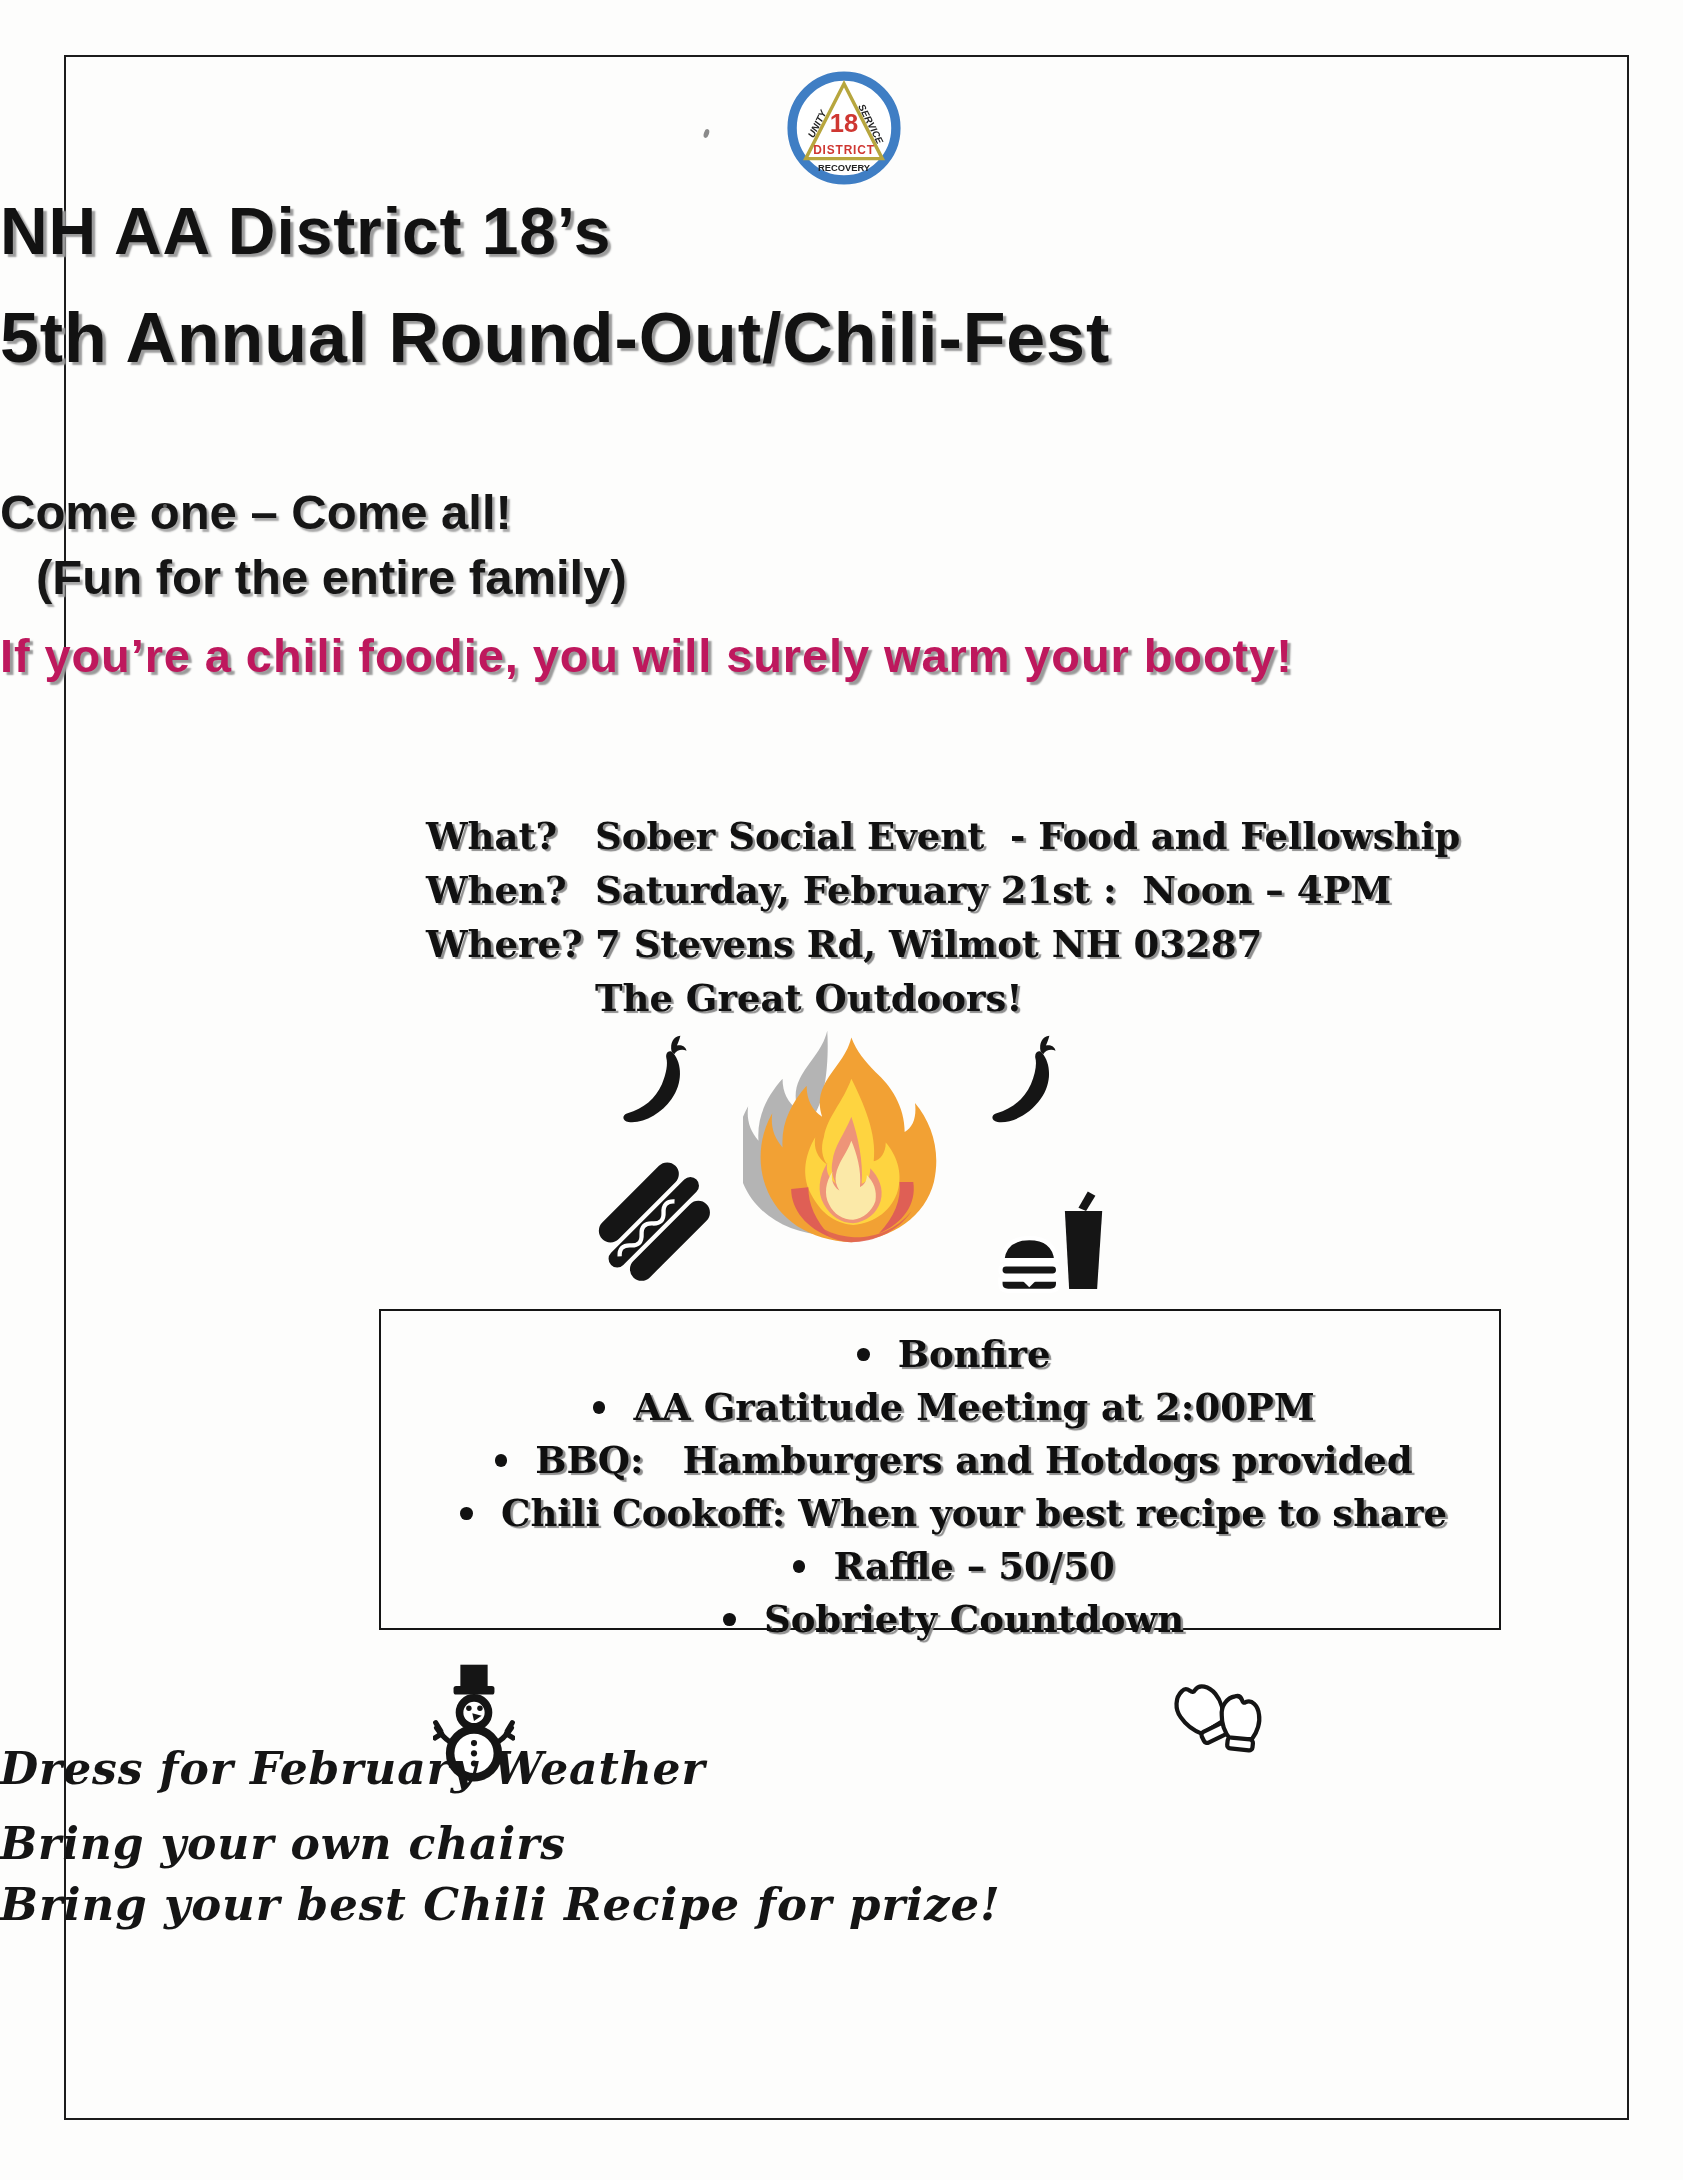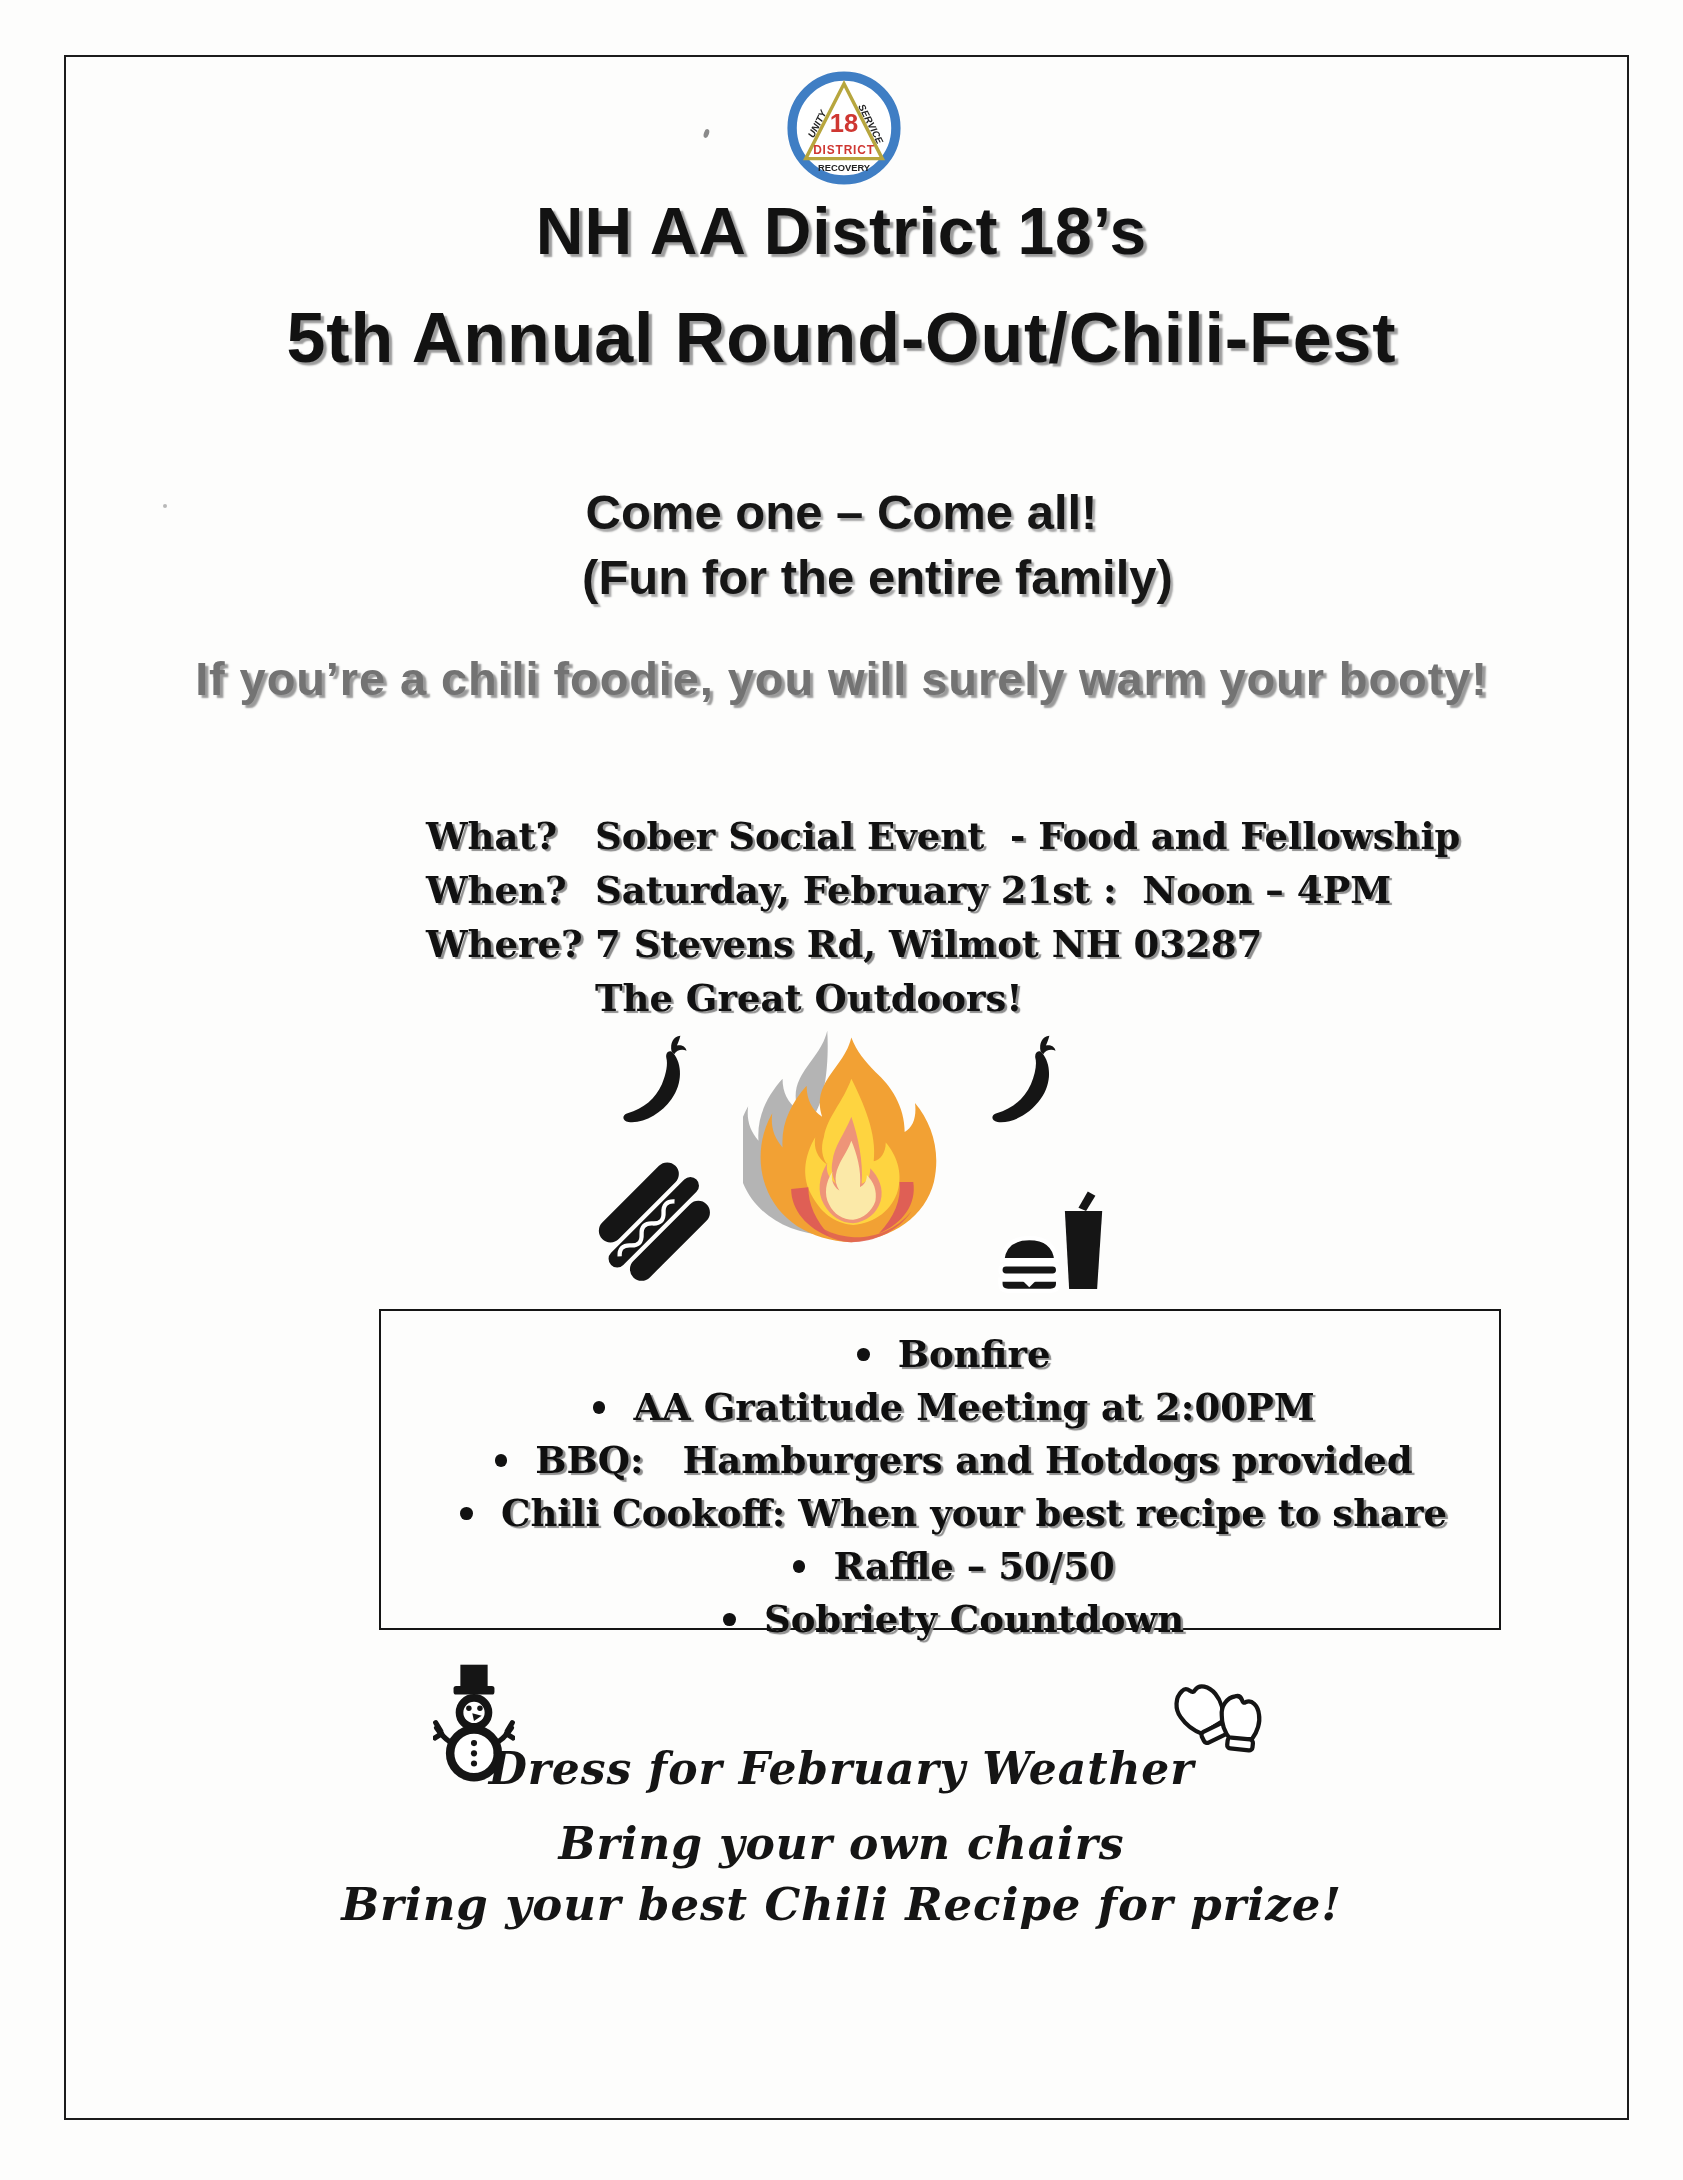--- a/index.html
+++ b/index.html
@@ -1,27 +1,27 @@
 <!DOCTYPE html>
 <html style="font-size:13.6px"><head>
 <meta charset="utf-8">
 <style>
   html,body{margin:0;padding:0;background:#f4f4f2;}
   .page{position:relative;width:1683px;height:2181px;background:#fdfdfc;overflow:hidden;
         font-family:"Liberation Sans", sans-serif;color:#141414;}
   .frame{position:absolute;left:64px;top:55px;width:1565px;height:2065px;
          box-sizing:border-box;border:2.6px solid #1c1c1c;}
-  .cline{position:absolute;left:0;width:100%;text-align:center;white-space:pre;}
+  .cline{position:absolute;left:0;width:100%;white-space:pre;}
   .title{font-weight:bold;color:#121212;text-shadow:3.4px 3.4px 1.7px #9c9c9c;letter-spacing:0.9px;}
   .t1{top:193px;font-size:66px;}
   .t2{top:298px;font-size:70px;}
   .sub{font-weight:bold;color:#161616;text-shadow:2.6px 2.6px 1.7px #a8a8a8;}
   .s1{top:484px;font-size:49px;}
   .s2{top:549px;font-size:49px;padding-left:36px;}
-  .tagline{top:651px;font-size:47px;font-weight:bold;color:#737373;text-shadow:3.4px 3.4px 1.7px #9a9a9a;letter-spacing:0.9px;}
+  .tagline{top:628px;font-size:47px;font-weight:bold;color:#be185d;text-shadow:3.4px 3.4px 1.7px #9a9a9a;letter-spacing:0.9px;}
   .details{position:absolute;left:426px;top:809px;font-family:"DejaVu Serif", serif;
            font-weight:bold;font-size:37px;color:#111;text-shadow:2.6px 1.7px 0.9px #8f8f8f;}
   .drow{display:flex;line-height:54px;}
   .dlabel{width:169px;flex:none;}
   .dvalue{white-space:pre;}
   .abox{position:absolute;left:379px;top:1309px;width:1122px;height:321px;
         box-sizing:border-box;border:2.6px solid #151515;}
   .abox ul{list-style:none;margin:0;padding:17px 0 0 25.6px;}
   .abox li{display:flex;align-items:center;line-height:53px;height:53px;
            font-family:"DejaVu Serif", serif;font-weight:bold;font-size:37px;color:#0f0f0f;

